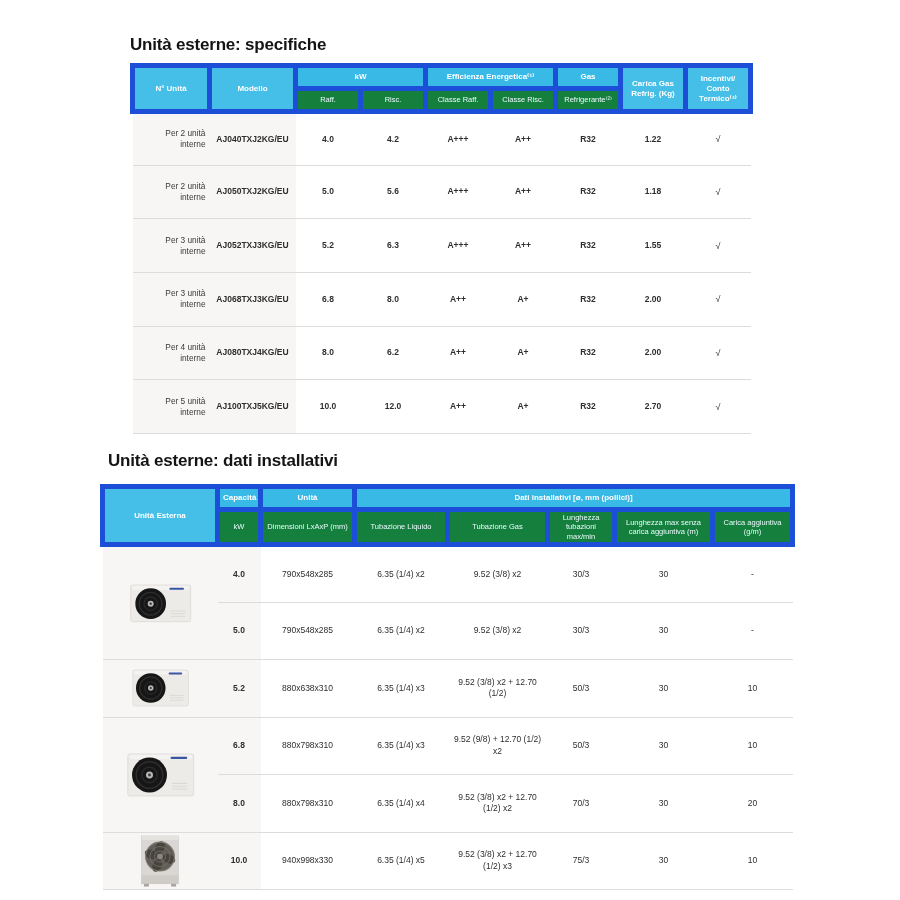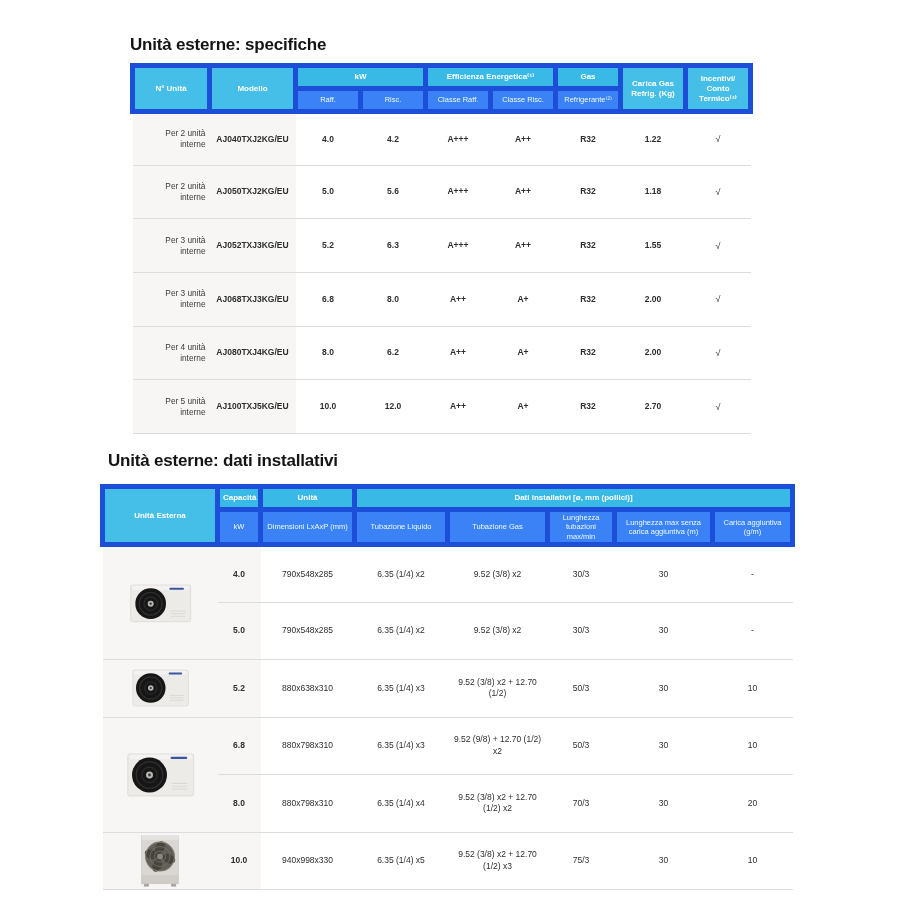--- a/index.html
+++ b/index.html
@@ -10,21 +10,21 @@
   #title1{left:130px;top:35px;}
   #title2{left:108px;top:451px;}
 
   table{border-collapse:collapse;table-layout:fixed;}
   #t1{position:absolute;left:130px;top:63px;width:618px;border-bottom:1px solid #dcdcdc;}
   #t2{position:absolute;left:100px;top:484px;width:690px;border-bottom:1px solid #dcdcdc;}
 
   th{border:5px solid #1d4ed8;padding:1px 3px;text-align:center;vertical-align:middle;
      color:#fff;font-weight:700;font-size:8px;line-height:1.25;}
   .th-top{background:#38b9e6;height:16px;}
-  .th-sub{background:#3b82f6;font-weight:400;font-size:7.5px;color:#ecfaff;height:16px;}
+  .th-sub{background:#15803d;font-weight:400;font-size:7.5px;color:#ecfaff;height:16px;}
   .th-span{background:#46bfe8;}
 
   td{padding:2px 4px;text-align:center;vertical-align:middle;font-size:8.5px;line-height:1.35;color:#2e2e2e;}
   tbody td{border-top:1px solid #dcdcdc;}
   tbody tr:first-child td{border-top:none;}
   #t1 tbody tr{height:53.7px;}
   #t2 tbody tr{height:57.5px;}
 
   .g{background:#f7f6f5;}
   .b{font-weight:700;}

